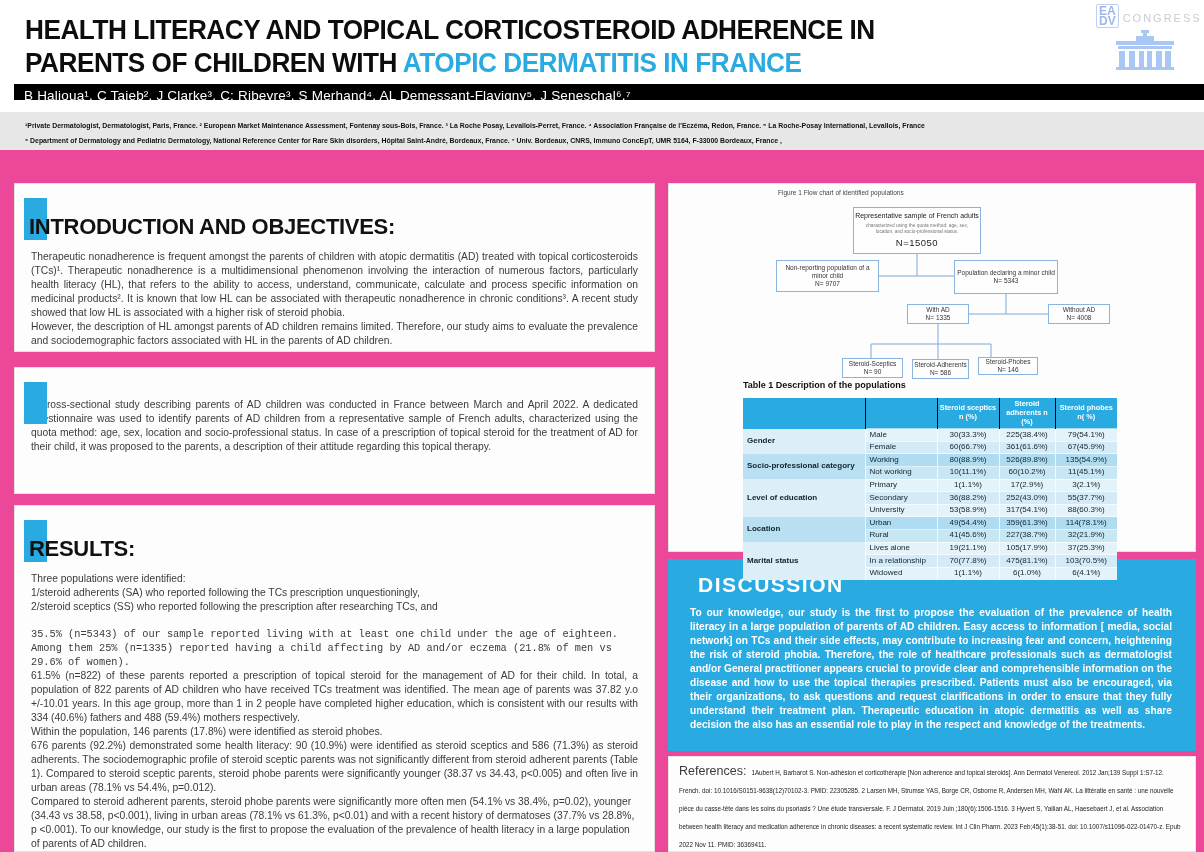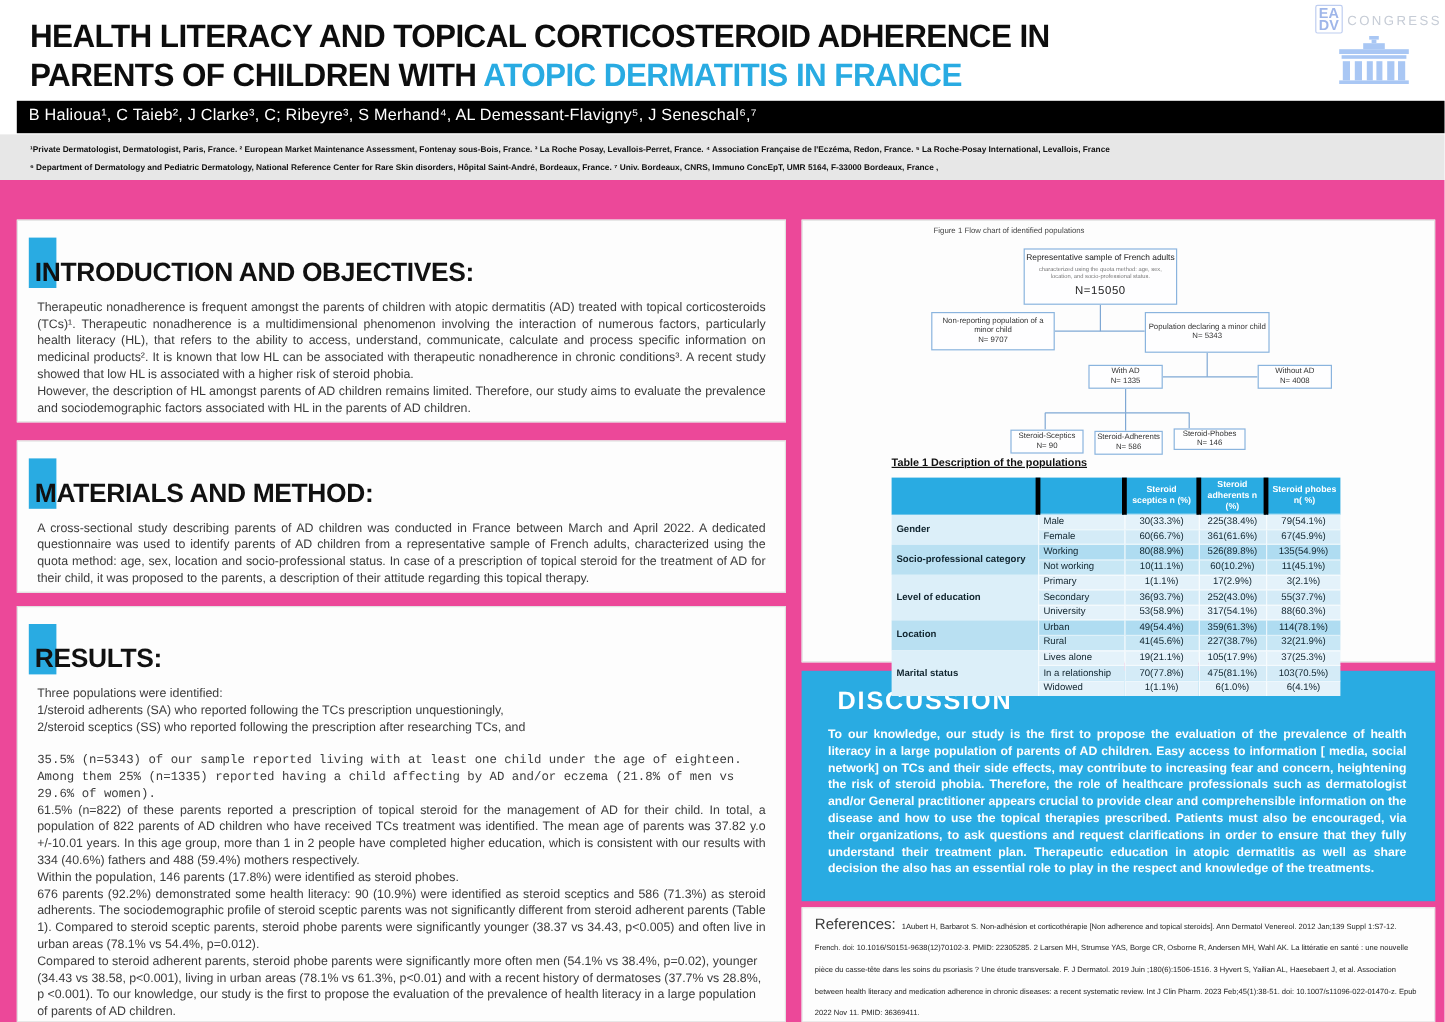--- a/index.html
+++ b/index.html
@@ -13,21 +13,21 @@
                  transform:scaleX(0.97); transform-origin:left top; }
   .title-accent { color:#29ABE2; }
 
   .logo { position:absolute; right:8px; top:4px; width:100px; text-align:center; }
   .logo-row { display:flex; align-items:center; justify-content:flex-start; gap:4px; }
   .logo-eadv { font-weight:bold; font-size:12px; line-height:10px; color:#9FB6E9;
                border:1px solid #BECDF0; border-radius:2px; padding:1px 2px; text-align:left; }
   .logo-congress { font-size:11px; letter-spacing:2px; color:#C6CCD6; margin-top:3px; }
   .logo-gate { margin-top:2px; margin-left:18px; display:block; }
 
-  .author-bar { position:absolute; left:14px; right:0; top:84px; height:27px; background:#000;
+  .author-bar { position:absolute; left:14px; right:0; top:84px; height:16px; background:#000;
                 color:#fff; font-size:13.5px; line-height:24px; padding-left:10px; letter-spacing:0.2px; }
 
   .affil-bar { position:absolute; left:0; right:0; top:112px; height:38px; background:#E7E7E7;
                padding:6px 12px 0 25px; color:#111; }
   .affil-bar div { font-size:6.9px; font-weight:bold; line-height:15px; white-space:nowrap; }
 
   
   .content { position:absolute; left:0; right:0; top:150px; bottom:0; background:#ec4899;
              display:flex; gap:13px; padding:33px 8px 0 14px; }
   .col-left  { width:641px; display:flex; flex-direction:column; }
@@ -63,27 +63,27 @@
   .fc-root .fc-sub { font-size:4.8px; color:#777; margin:2px 4px 2px 4px; }
   .fc-root .fc-n { font-size:9.5px; letter-spacing:0.5px; color:#222; }
   .fc-nonrep { left:107px; top:63px; width:103px; height:32px; }
   .fc-decl   { left:285px; top:63px; width:104px; height:34px; }
   .fc-withad { left:238px; top:107px; width:62px; height:20px; }
   .fc-noad   { left:379px; top:107px; width:62px; height:20px; }
   .fc-scep   { left:173px; top:161px; width:61px; height:20px; }
   .fc-adhe   { left:243px; top:162px; width:57px; height:20px; }
   .fc-phob   { left:309px; top:160px; width:60px; height:18px; }
 
-  .table-caption { position:absolute; left:74px; top:196px; font-size:9px; font-weight:bold; color:#111;text-decoration:underline; }
+  .table-caption { position:absolute; left:74px; top:196px; font-size:9px; font-weight:bold; color:#111; }
   .pop-table { position:absolute; left:74px; top:214px; border-collapse:collapse; table-layout:fixed; width:374px; }
   .pop-table col.c1 { width:122px; } .pop-table col.c2 { width:72px; }
   .pop-table col.c3 { width:62px; } .pop-table col.c4 { width:56px; } .pop-table col.c5 { width:62px; }
   .pop-table thead th { background:#29ABE2; color:#fff; font-size:7.3px; font-weight:bold;
                         height:30px; padding:2px; line-height:1.2; }
-  .pop-table thead th + th { border-left:4px solid #000000; }
+  .pop-table thead th + th { border-left:1px solid #000000; }
   .pop-table td, .pop-table tbody th { font-size:8px; padding:1px 4px; height:12.6px; line-height:1.1; color:#10242e; }
   .pop-table td { text-align:center; border-left:1px solid rgba(255,255,255,.75); border-top:1px solid rgba(255,255,255,.6); }
   .pop-table td.sub { text-align:left; }
   .pop-table tbody th { text-align:left; font-weight:bold; }
   tbody.g-light tr:nth-child(odd) td  { background:#E4F2FA; }
   tbody.g-light tr:nth-child(even) td { background:#D4EBF7; }
   tbody.g-light th { background:#DCEFF9; }
   tbody.g-med tr:nth-child(odd) td  { background:#AFDCF1; }
   tbody.g-med tr:nth-child(even) td { background:#C8E7F5; }
   tbody.g-med th { background:#B9E0F2; }
@@ -154,21 +154,20 @@
         </h2>
         <div class="body-text just">
           <p>Therapeutic nonadherence is frequent amongst the parents of children with atopic dermatitis (AD) treated with topical corticosteroids (TCs)¹. Therapeutic nonadherence is a multidimensional phenomenon involving the interaction of numerous factors, particularly health literacy (HL), that refers to the ability to access, understand, communicate, calculate and process specific information on medicinal products². It is known that low HL can be associated with therapeutic nonadherence in chronic conditions³. A recent study showed that low HL is associated with a higher risk of steroid phobia.</p>
           <p>However, the description of HL amongst parents of AD children remains limited. Therefore, our study aims to evaluate the prevalence and sociodemographic factors associated with HL in the parents of AD children.</p>
         </div>
       </section>
 
       <section class="panel panel-materials">
         <h2 class="sec-head">
           <span class="sq"></span>
-          <span class="t">MATERIALS AND METHOD:</span>
         </h2>
         <div class="body-text just">
           <p>A cross-sectional study describing parents of AD children was conducted in France between March and April 2022. A dedicated questionnaire was used to identify parents of AD children from a representative sample of French adults, characterized using the quota method: age, sex, location and socio-professional status. In case of a prescription of topical steroid for the treatment of AD for their child, it was proposed to the parents, a description of their attitude regarding this topical therapy.</p>
         </div>
       </section>
 
       <section class="panel panel-results">
         <h2 class="sec-head">
           <span class="sq"></span>
           <span class="t">RESULTS:</span>
@@ -292,21 +291,21 @@
           <tbody class="g-light">
             <tr>
               <th rowspan="3">Level of education</th>
               <td class="sub">Primary</td>
               <td>1(1.1%)</td>
               <td>17(2.9%)</td>
               <td>3(2.1%)</td>
             </tr>
             <tr>
               <td class="sub">Secondary</td>
-              <td>36(93.7%)</td>
+              <td>36(88.2%)</td>
               <td>252(43.0%)</td>
               <td>55(37.7%)</td>
             </tr>
             <tr>
               <td class="sub">University</td>
               <td>53(58.9%)</td>
               <td>317(54.1%)</td>
               <td>88(60.3%)</td>
             </tr>
           </tbody>

